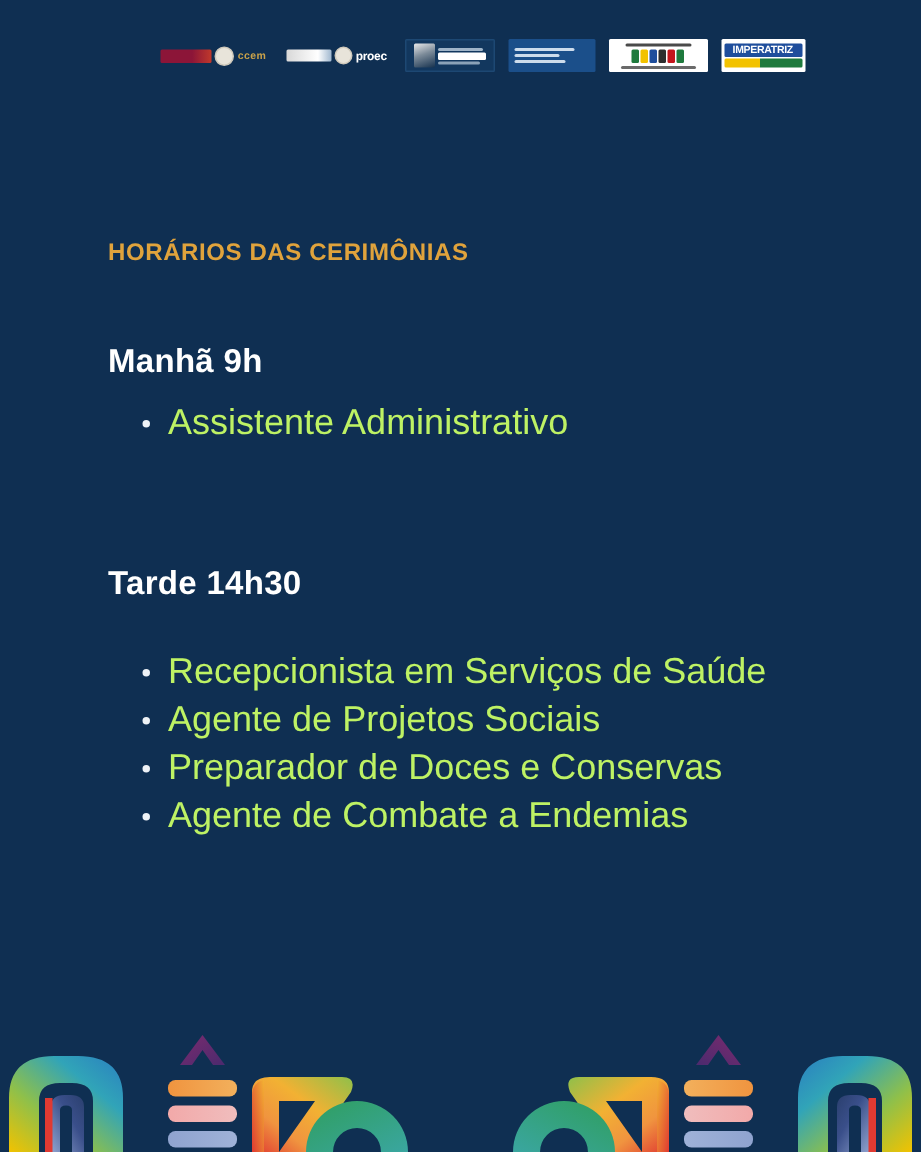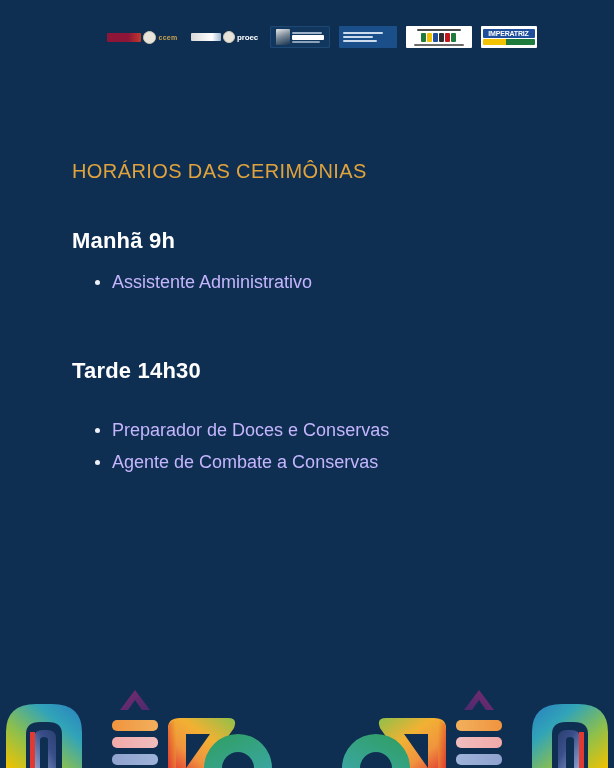--- a/index.html
+++ b/index.html
@@ -160,48 +160,48 @@
     position: absolute;
     left: 0; top: 0;
     width: 614px;
   }
 
   .page-title {
     position: absolute;
     left: 72px;
     top: 160px;
     color: #e0a33c;
-    font-size: 20px;
-    font-weight: 400;
+    font-size: 16px;
+    font-weight: 700;
     letter-spacing: .4px;
   }
 
   .session {
     position: absolute;
     left: 72px;
     width: 520px;
   }
   .session.morning { top: 228px; }
-  .session.afternoon { top: 358px; }
+  .session.afternoon { top: 376px; }
 
   .session-heading {
     color: #ffffff;
     font-size: 22px;
     font-weight: 700;
     letter-spacing: .2px;
     margin-bottom: 12px;
   }
   .session.afternoon .session-heading { margin-bottom: 30px; }
 
   .session-list {
     list-style: none;
   }
   .session-list li {
-    color: #c4b5fd;
-    font-size: 18px;
+    color: #bef264;
+    font-size: 24px;
     font-weight: 400;
     line-height: 32px;
     padding-left: 40px;
     position: relative;
     white-space: nowrap;
   }
   .session-list li::before {
     content: "";
     position: absolute;
     left: 23px;
@@ -281,22 +281,24 @@
   <section class="session morning">
     <div class="session-heading">Manhã 9h</div>
     <ul class="session-list">
       <li>Assistente Administrativo</li>
     </ul>
   </section>
 
   <section class="session afternoon">
     <div class="session-heading">Tarde 14h30</div>
     <ul class="session-list">
+      <li>Recepcionista em Serviços de Saúde</li>
+      <li>Agente de Projetos Sociais</li>
       <li>Preparador de Doces e Conservas</li>
-      <li>Agente de Combate a Conservas</li>
+      <li>Agente de Combate a Endemias</li>
     </ul>
   </section>
 
 </div>
 
 <div class="bottom-art">
   <svg viewBox="0 0 614 92" xmlns="http://www.w3.org/2000/svg" aria-hidden="true">
     <defs>
       <linearGradient id="gArch" x1="0" y1="1" x2="1" y2="0">
         <stop offset="0%" stop-color="#f2c200"></stop>

